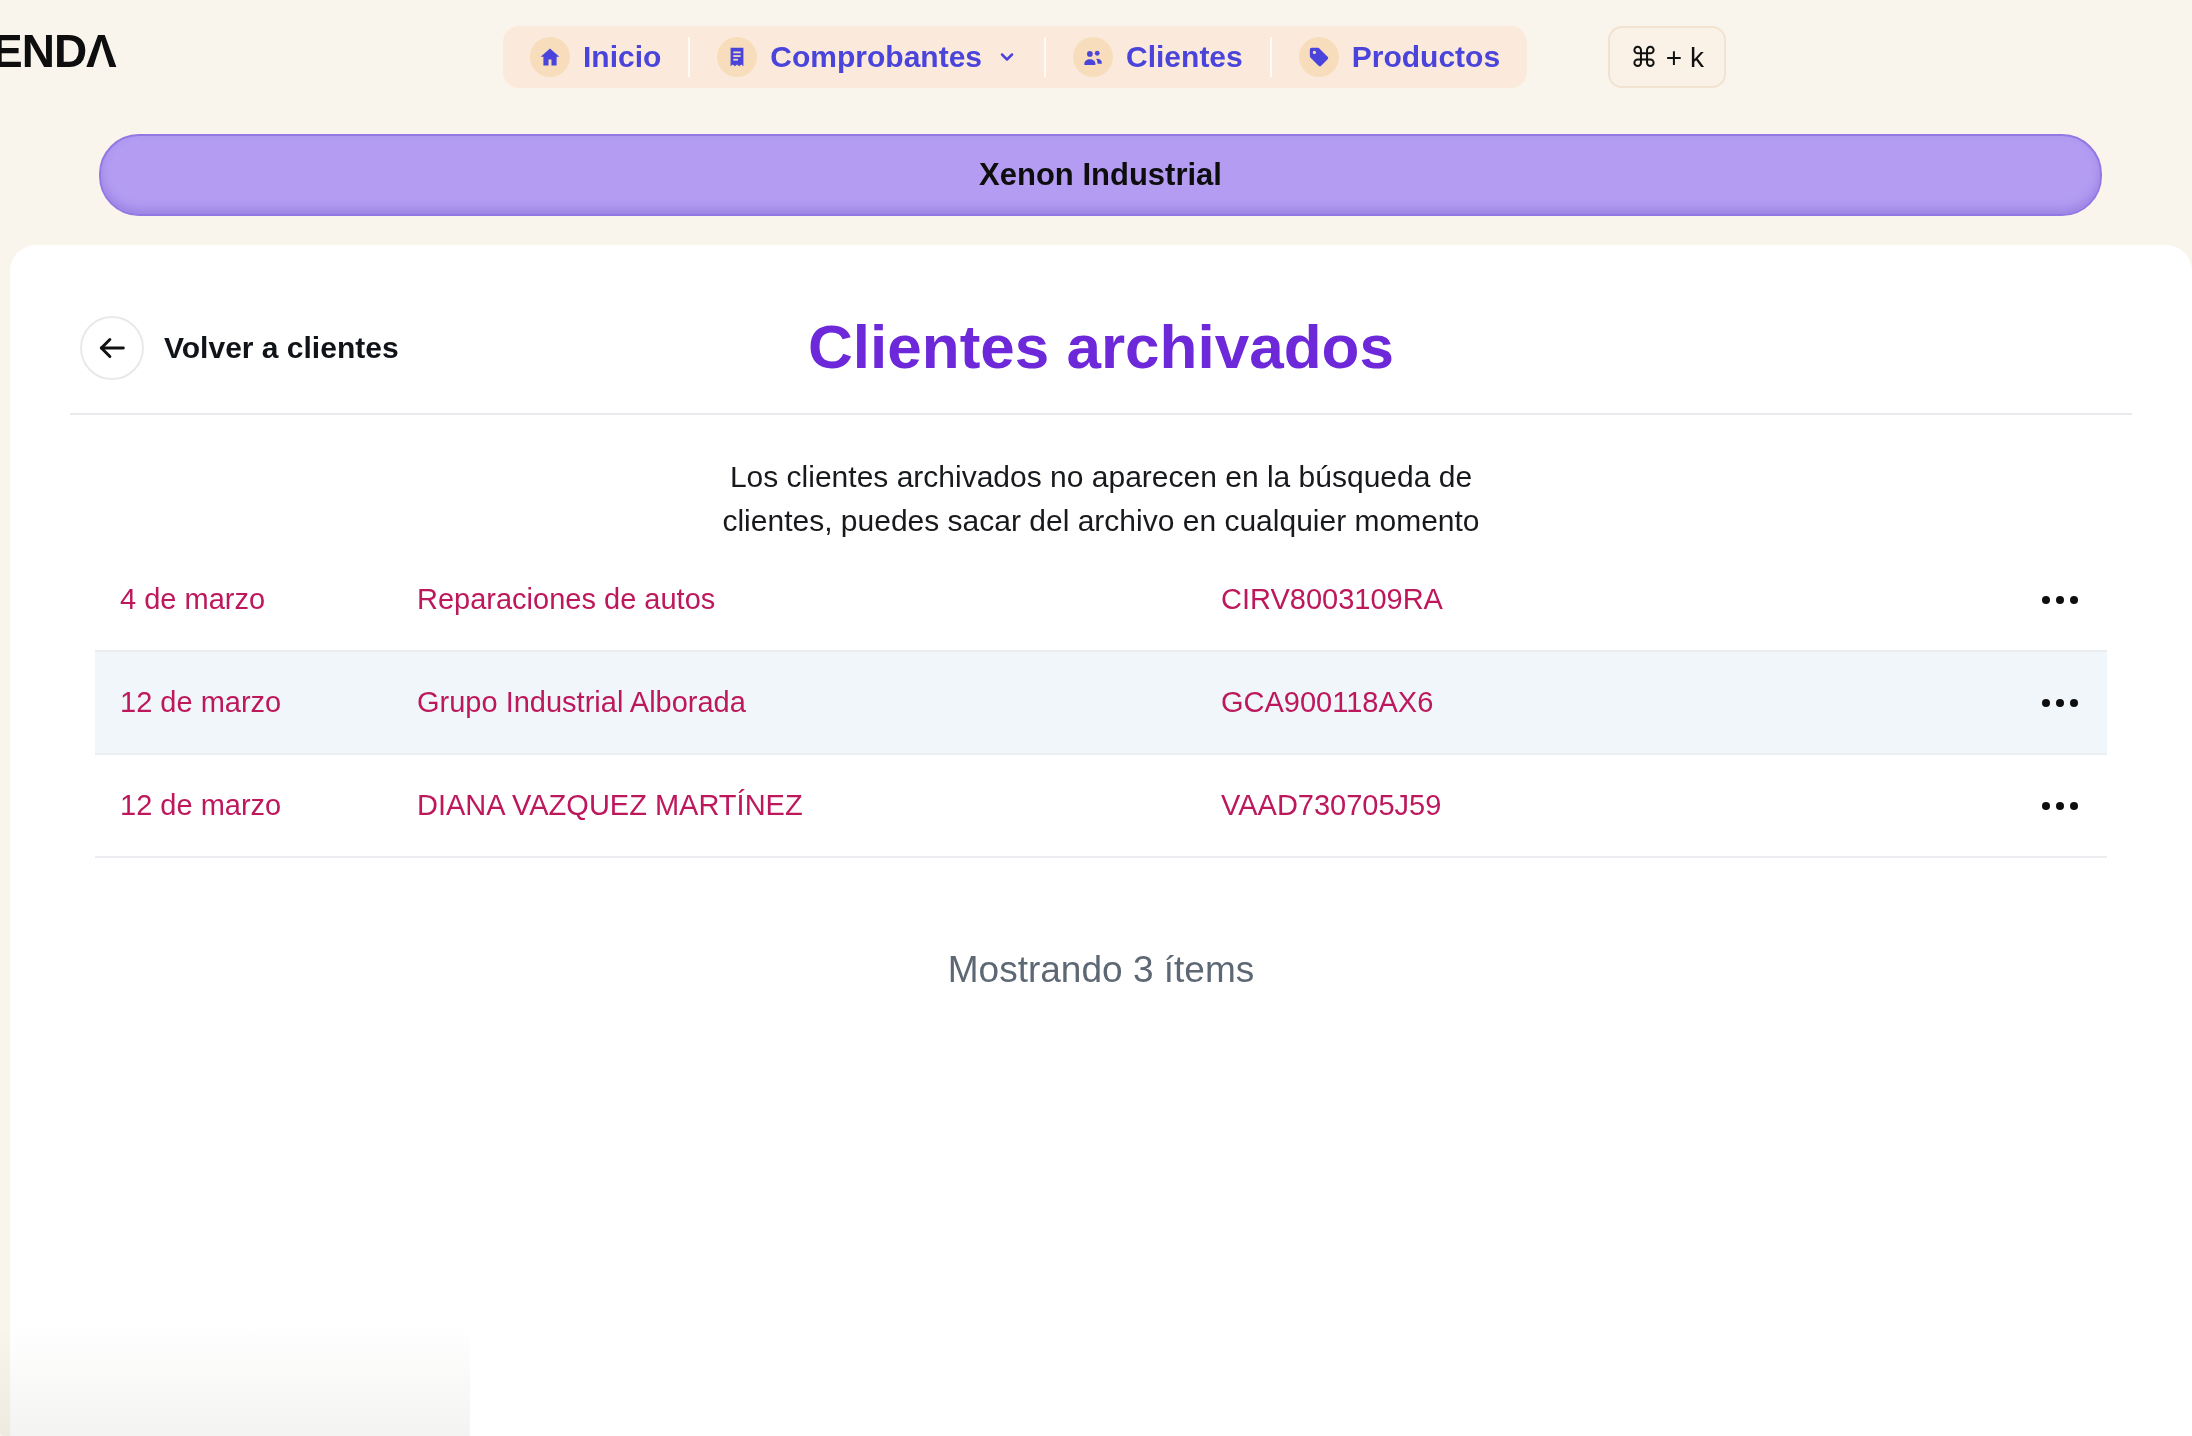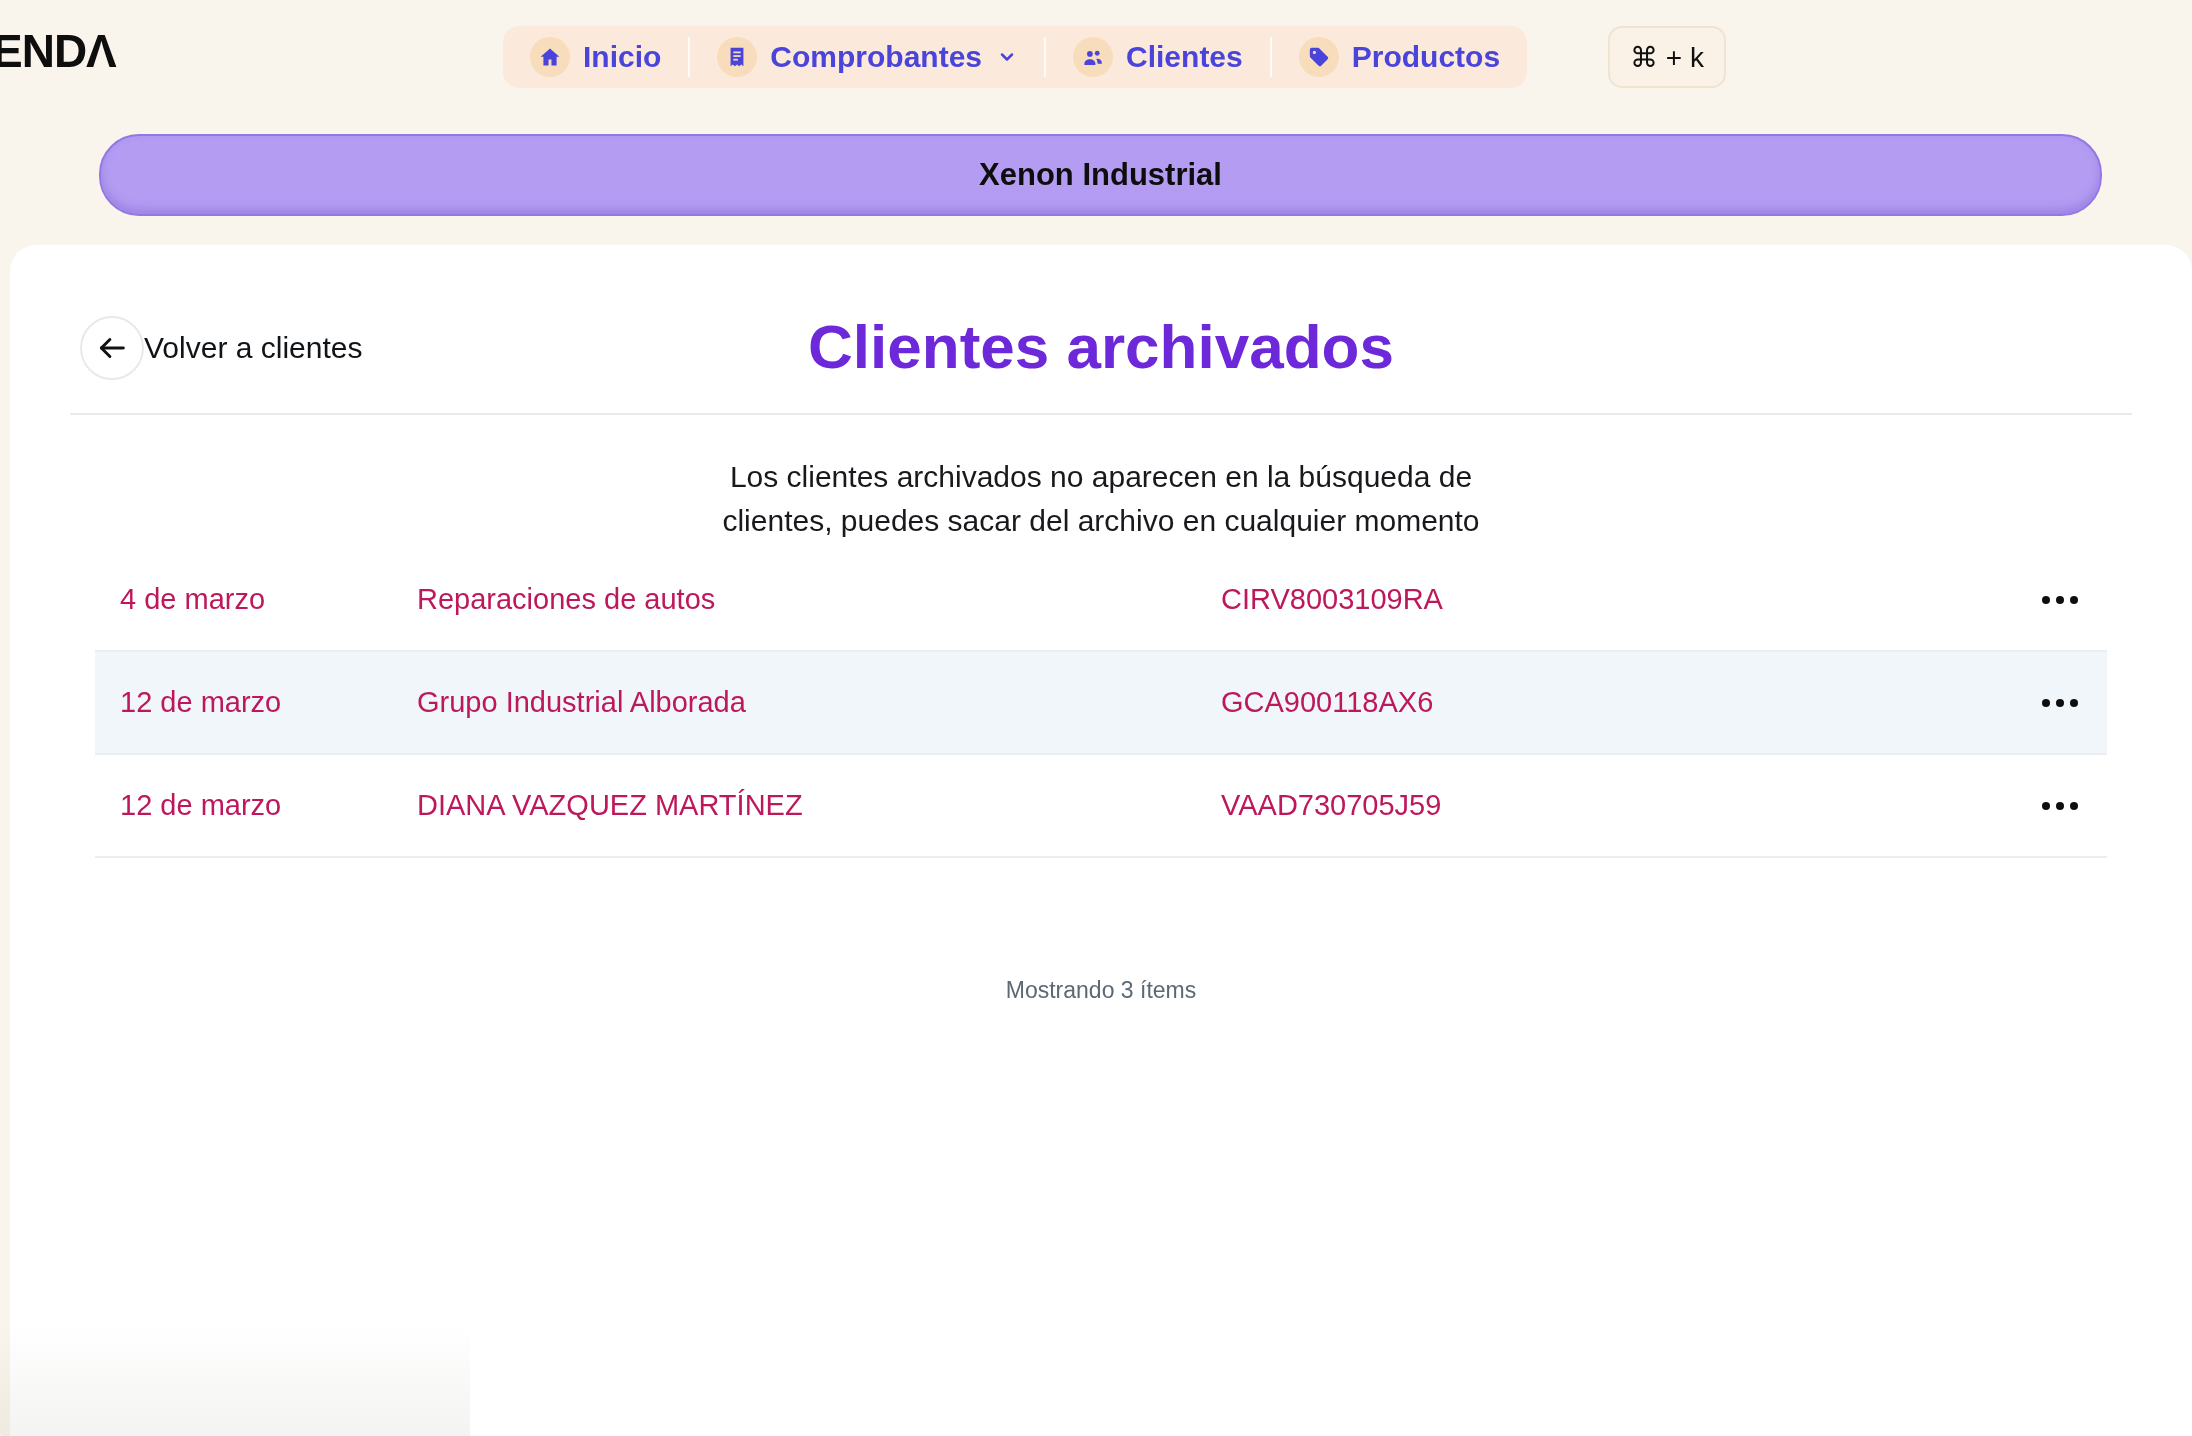--- a/index.html
+++ b/index.html
@@ -61,21 +61,21 @@
   }
   .card-header { position: relative; margin-top: 71px; height: 64px; }
   .back-link { position: absolute; left: 10px; top: 0; display: flex; align-items: center; }
   .back-button {
     width: 64px; height: 64px; border-radius: 50%;
     background: #FFFFFF; border: 2px solid #E9E9EC;
     display: flex; align-items: center; justify-content: center; cursor: pointer;
     flex: 0 0 auto;
   }
   .back-button svg { width: 34px; height: 34px; display: block; }
-  .back-label { font-size: 30px; font-weight: 400; color: #101418; white-space: nowrap; }
+  .back-label { margin-left: 20px; font-size: 30px; font-weight: 700; color: #101418; white-space: nowrap; }
   .page-title {
     position: absolute; left: 0; right: 0; top: 50%; transform: translateY(-52%);
     text-align: center; font-size: 62px; font-weight: 700; color: #6d28d9;
   }
   .header-divider { margin-top: 33px; border: 0; border-top: 2px solid #E8EAED; }
 
   .page-description {
     margin: 40px auto 0 auto; max-width: 810px;
     text-align: center; font-size: 30px; line-height: 44px; color: #17191C;
   }
@@ -90,22 +90,22 @@
   .col-date { width: 297px; flex: 0 0 auto; }
   .col-name { width: 804px; flex: 0 0 auto; }
   .col-taxid { flex: 1 1 auto; }
   .row-menu-button {
     display: flex; align-items: center; gap: 6px; padding: 10px 4px;
     cursor: pointer; flex: 0 0 auto;
   }
   .dot { width: 8px; height: 8px; border-radius: 50%; background: #0E0E0E; }
 
   .items-summary {
-    margin-top: 119px; text-align: center;
-    font-size: 23px; color: #5D6874;
+    margin-top: 91px; text-align: center;
+    font-size: 37px; color: #5D6874;
   }
 
   
   .scroll-shadow {
     position: absolute; left: 0; bottom: 0; width: 470px; height: 110px;
     background: linear-gradient(to bottom, rgba(90,90,70,0) 0%, rgba(90,90,70,0.07) 100%);
     border-radius: 0 0 0 4px; pointer-events: none;
   }
 </style>
 </head>

